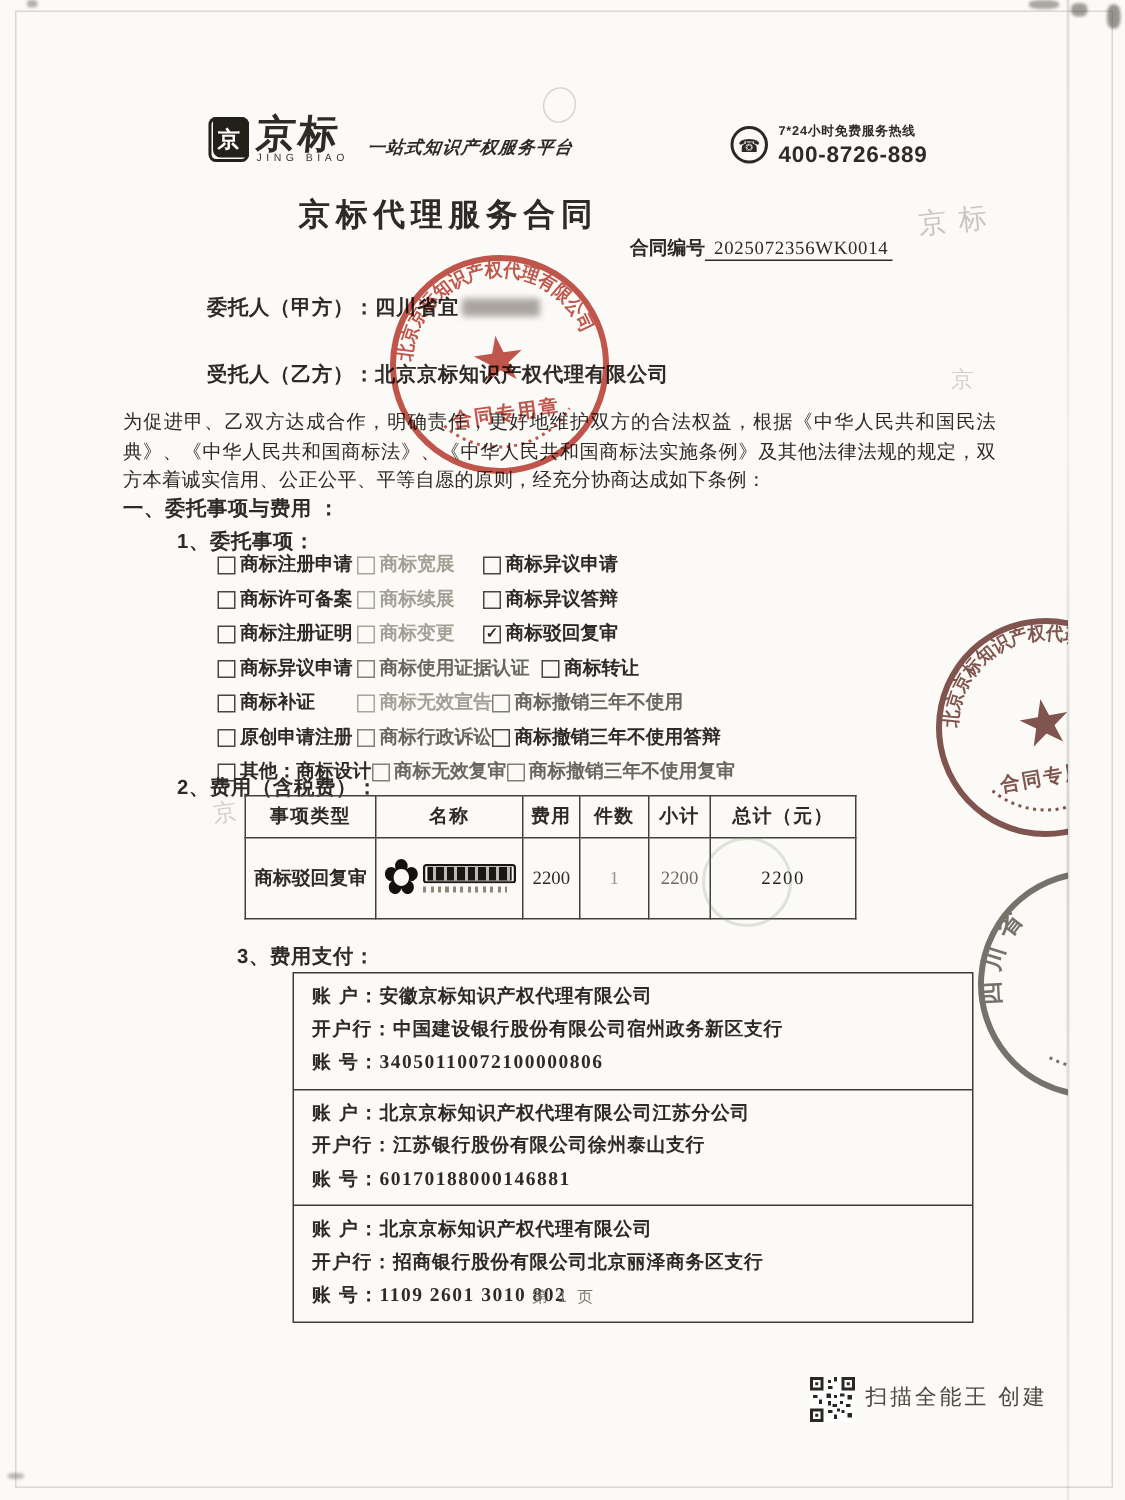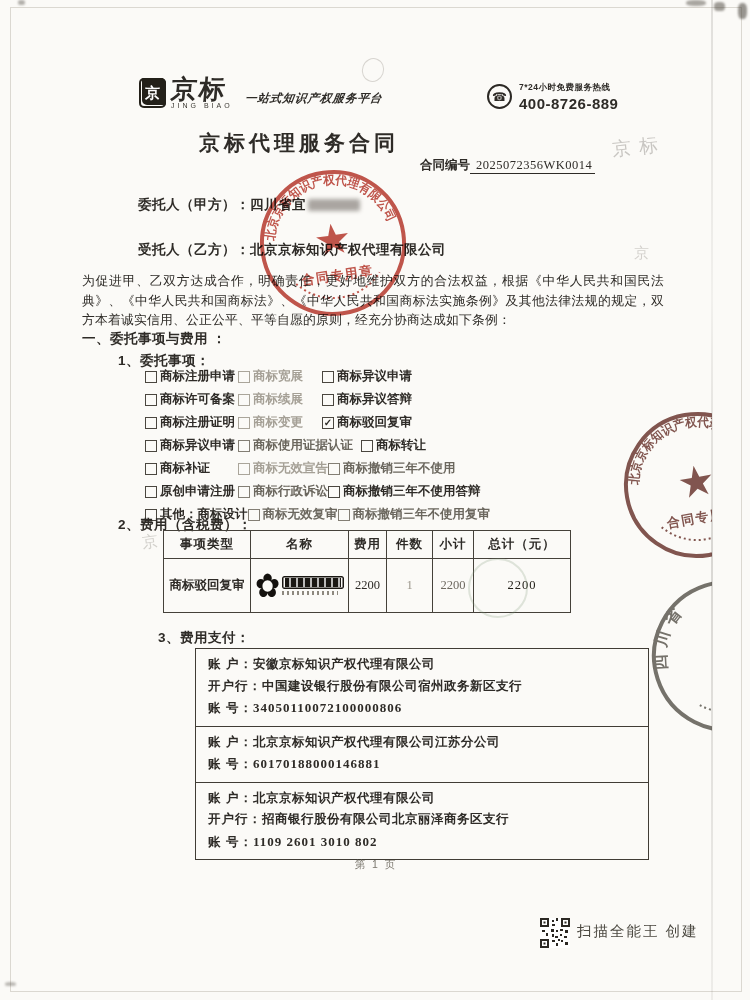--- a/index.html
+++ b/index.html
@@ -300,20 +300,21 @@
   <div class="abs sec sec-1-3">3、费用支付：</div>
 
   <div class="abs pay-wrap">
     <div class="pay-box">
       <div><span class="pay-label">账 户：</span><span class="pay-value">安徽京标知识产权代理有限公司</span></div>
       <div><span class="pay-label">开户行：</span><span class="pay-value">中国建设银行股份有限公司宿州政务新区支行</span></div>
       <div><span class="pay-label">账 号：</span><span class="pay-num">34050110072100000806</span></div>
     </div>
     <div class="pay-box">
       <div><span class="pay-label">账 户：</span><span class="pay-value">北京京标知识产权代理有限公司江苏分公司</span></div>
+      <div><span class="pay-label">开户行：</span><span class="pay-value">江苏银行股份有限公司徐州泰山支行</span></div>
       <div><span class="pay-label">账 号：</span><span class="pay-num">60170188000146881</span></div>
     </div>
     <div class="pay-box">
       <div><span class="pay-label">账 户：</span><span class="pay-value">北京京标知识产权代理有限公司</span></div>
       <div><span class="pay-label">开户行：</span><span class="pay-value">招商银行股份有限公司北京丽泽商务区支行</span></div>
       <div><span class="pay-label">账 号：</span><span class="pay-num">1109 2601 3010 802</span></div>
     </div>
   </div>
 
   <div class="abs page-no">第 1 页</div>

